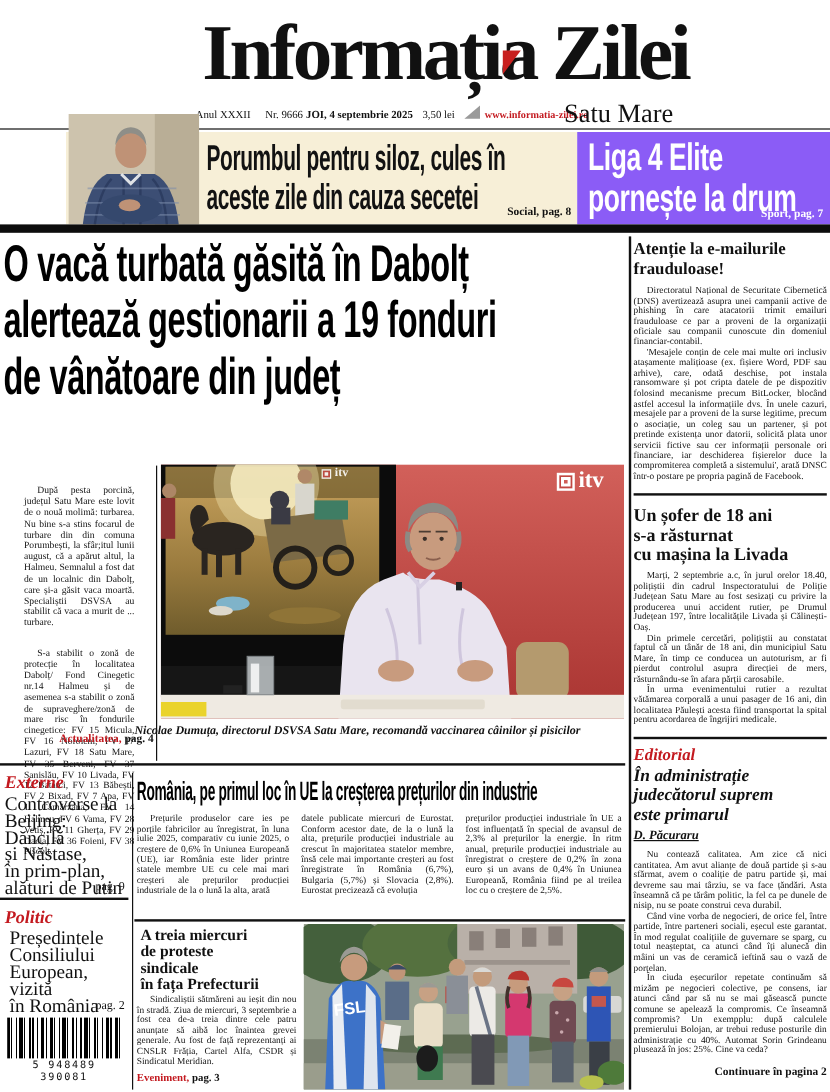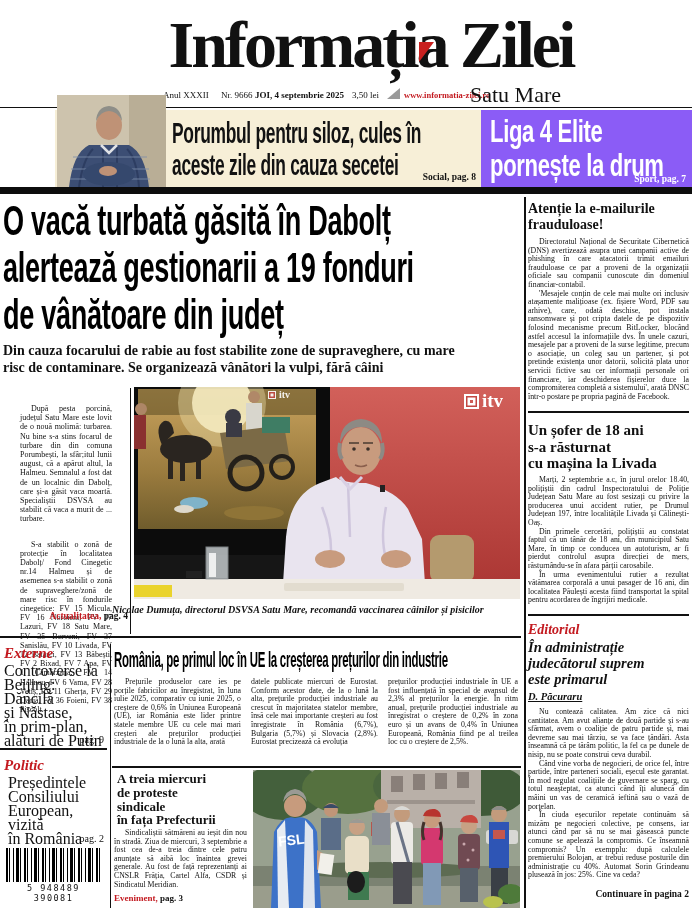--- a/index.html
+++ b/index.html
@@ -87,22 +87,20 @@
   <div class="abs brick" style="left:481px;top:110px;width:211px;height:77px;">
     <div class="abs cond liga-head sans pre" style="left:9px;top:5px;width:290px;font-size:32px;transform:scaleX(0.69);">Liga 4 Elite
 pornește la drum</div>
     <span class="abs bold" style="right:6px;bottom:3px;color:#fff;font-size:9.5px;">Sport, pag. 7</span>
   </div>
   <div class="abs" style="left:0;top:187px;width:692px;height:7px;background:#0d0d0d;"></div>
 
   <div class="abs cond sans lead-head pre" style="left:3px;top:197px;width:826px;font-size:43px;transform:scaleX(0.63);">O vacă turbată găsită în Dabolț
 alertează gestionarii a 19 fonduri
 de vânătoare din județ</div>
-  <div class="abs subhead pre" style="left:3px;top:343px;width:516px;">Din cauza focarului de rabie au fost stabilite zone de supraveghere, cu mare
-risc de contaminare. Se organizează vânători la vulpi, fără câini</div>
 
   <div class="abs body-text" style="left:4px;top:388px;width:124px;">
     <p>După pesta porcină, județul Satu Mare este lovit de o nouă molimă: turbarea. Nu bine s-a stins focarul de turbare din din comuna Porumbești, la sfâr;itul lunii august, că a apărut altul, la Halmeu. Semnalul a fost dat de un localnic din Dabolț, care și-a găsit vaca moartă. Specialiștii DSVSA au stabilit că vaca a murit de ... turbare.</p>
     <p>S-a stabilit o zonă de protecție în localitatea Dabolț/ Fond Cinegetic nr.14 Halmeu și de asemenea s-a stabilit o zonă de supraveghere/zonă de mare risc în fondurile cinegetice: FV 15 Micula, FV 16 Noroieni, FV 17 Lazuri, FV 18 Satu Mare, FV 35 Berveni, FV 37 Sanislău, FV 10 Livada, FV 12 Batarci, FV 13 Băbești, FV 2 Bixad, FV 7 Apa, FV 1 Cămărzana, FV 14 Halmeu, FV 6 Vama, FV 28 Vetiș, FV 11 Gherța, FV 29 Dacia, FV 36 Foieni, FV 38 Pișcolt.</p>
   </div>
   <div class="abs tagline" style="left:4px;top:611px;width:124px;text-align:right;">
     <span class="red">Actualitatea,</span>
     <span>pag. 4</span>
   </div>
 

